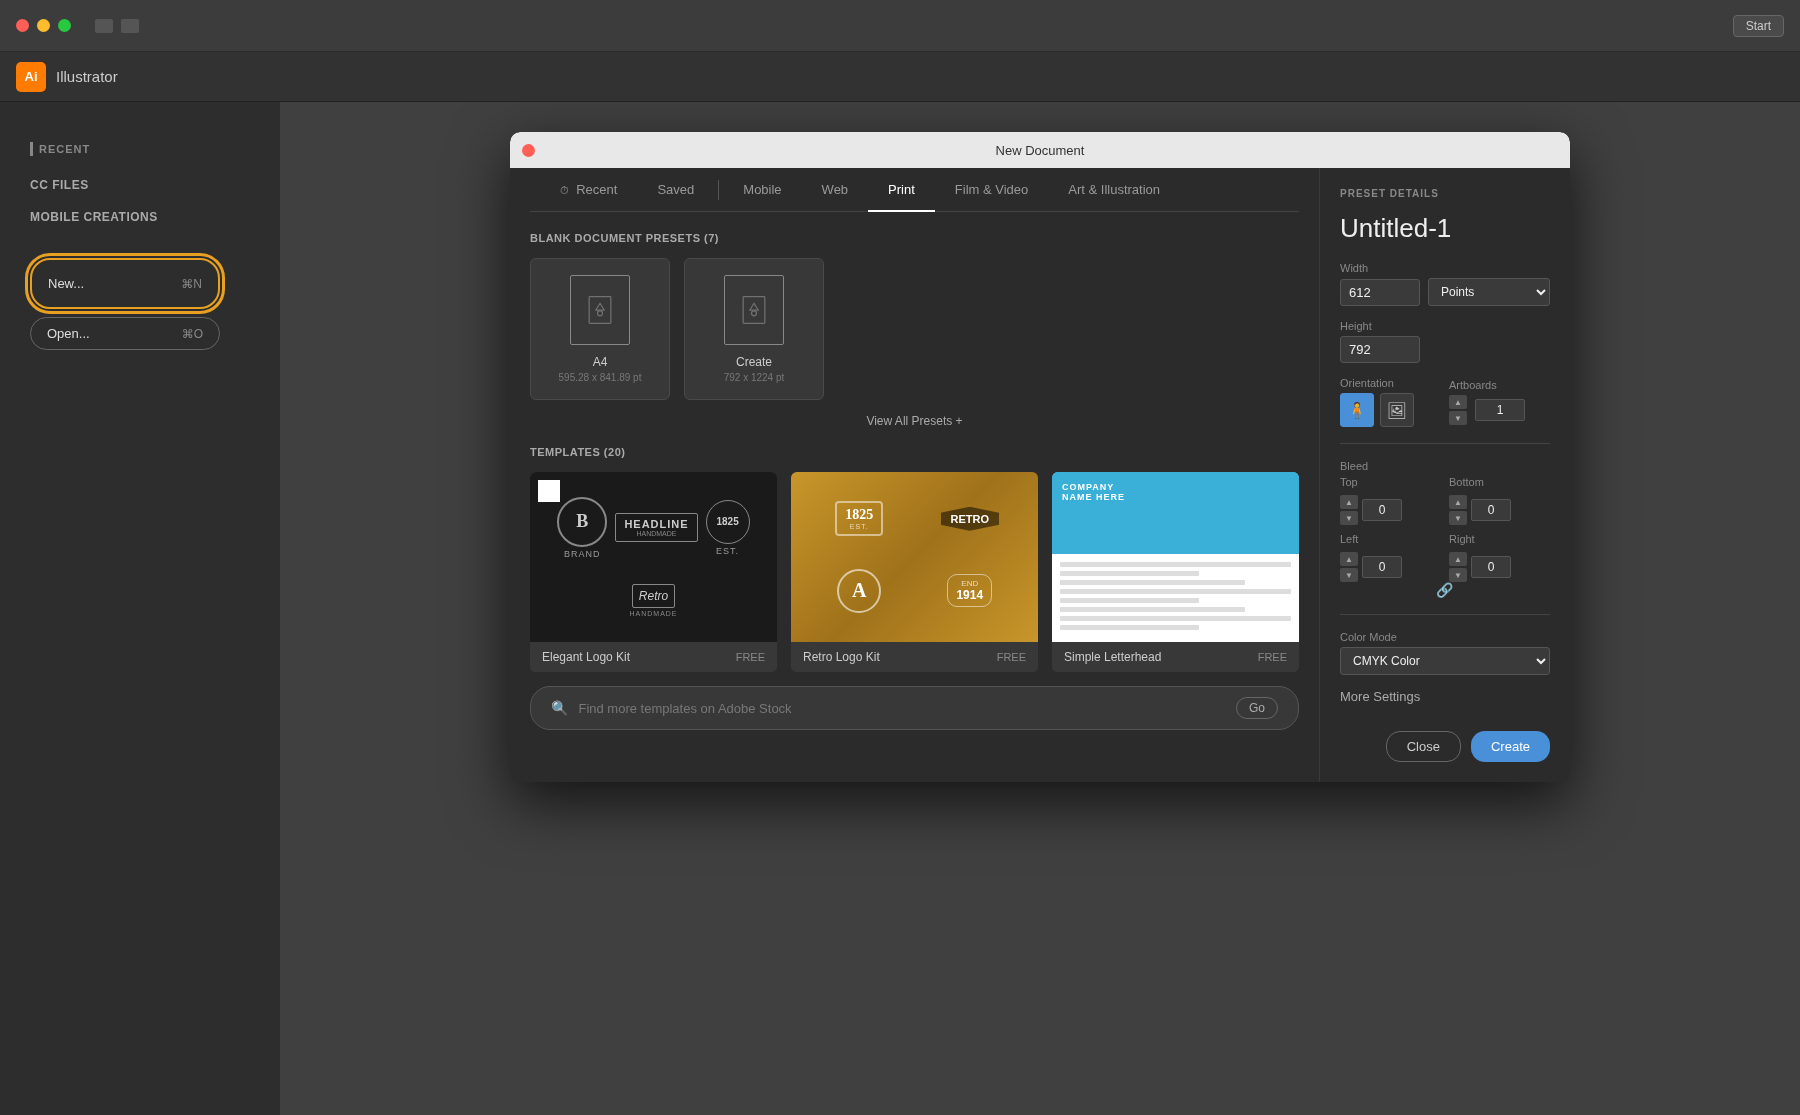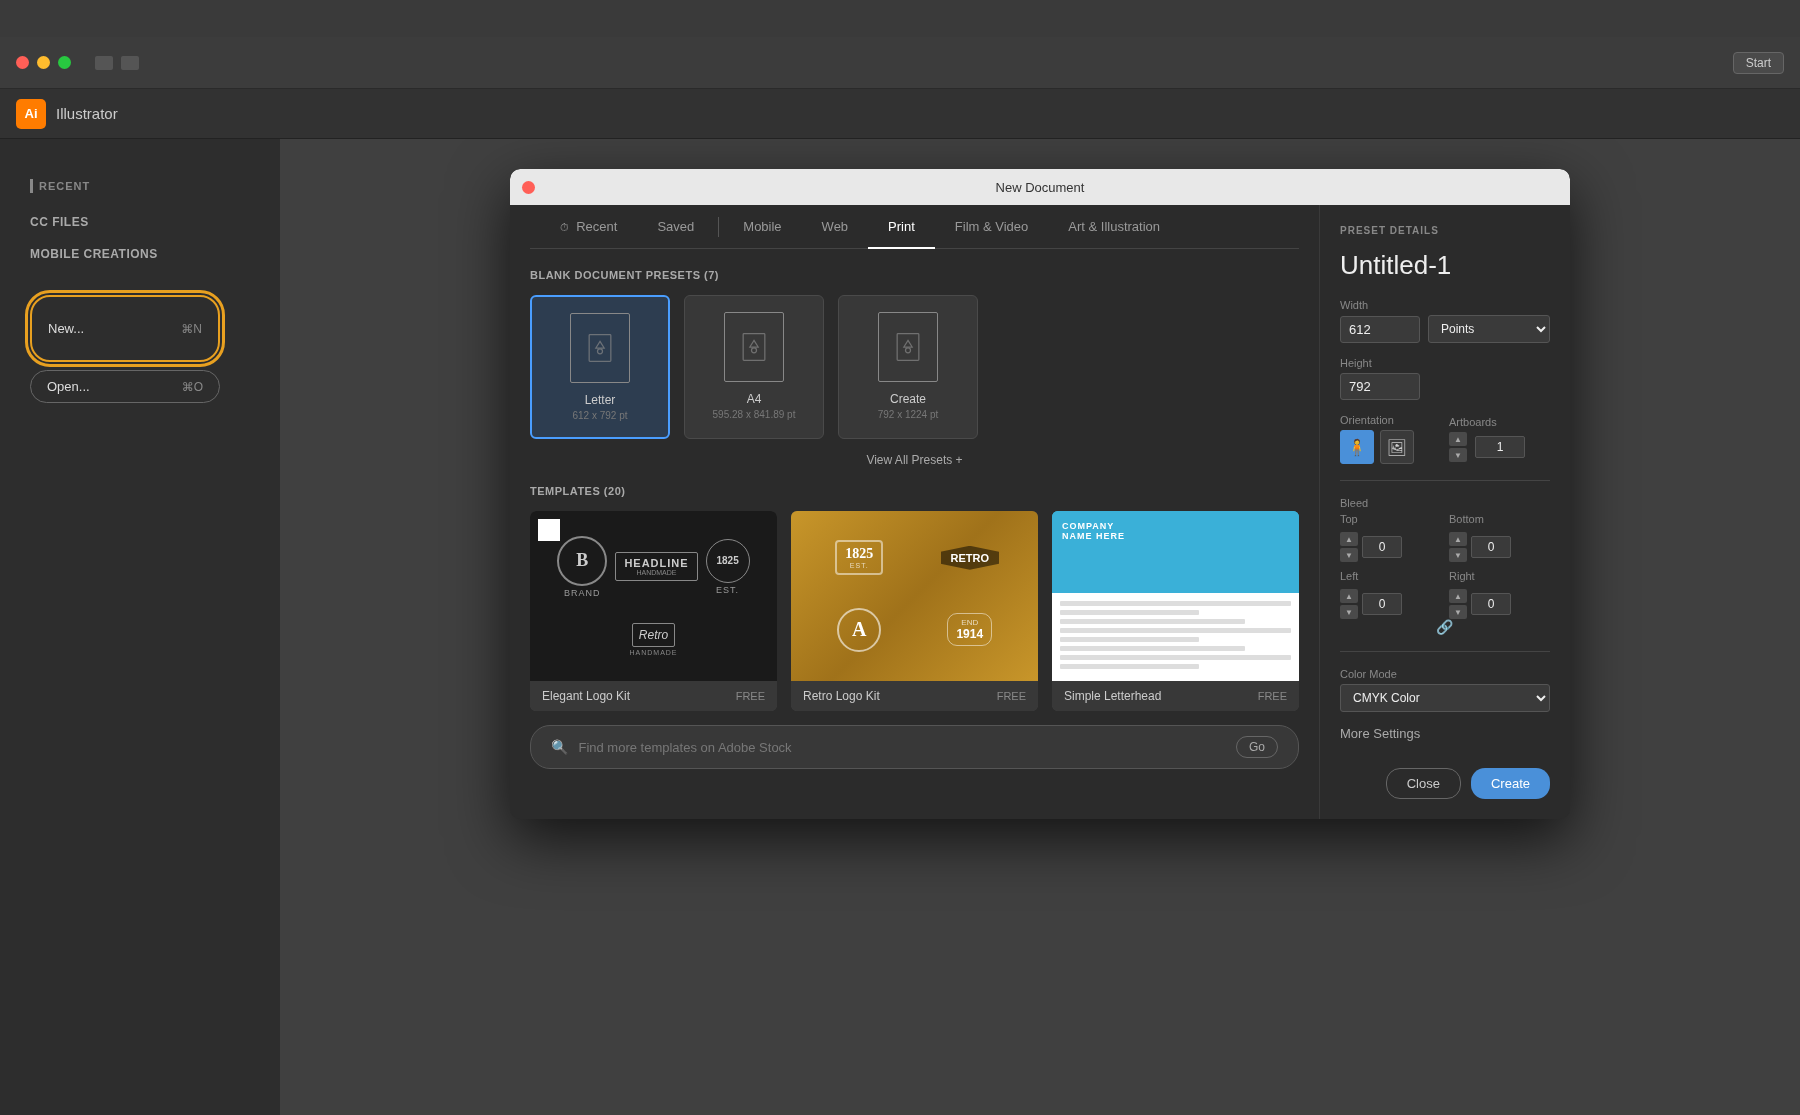--- a/index.html
+++ b/index.html
@@ -15,21 +15,20 @@
 
     
     .title-bar {
       background: #3c3c3c;
       height: 52px;
       display: flex;
       align-items: center;
       padding: 0 16px;
       border-bottom: 1px solid #2a2a2a;
       flex-shrink: 0;
-      margin-top: 37px;
     }
     .traffic-lights {
       display: flex;
       gap: 8px;
       margin-right: 12px;
     }
     .traffic-light {
       width: 13px;
       height: 13px;
       border-radius: 50%;
@@ -142,21 +141,21 @@
       display: flex;
       flex-direction: column;
       gap: 8px;
     }
     .new-btn {
       background: transparent;
       border: 2px solid #e8a020;
       border-radius: 20px;
       color: #ddd;
       font-size: 13px;
-      padding: 24px 16px;
+      padding: 16px 16px;
       cursor: pointer;
       display: flex;
       align-items: center;
       justify-content: space-between;
       width: 190px;
       outline: 3px solid #e8a020;
       outline-offset: 2px;
     }
     .new-btn .shortcut {
       color: #888;
@@ -787,31 +786,20 @@
             <div class="tab">
               <span>Film &amp; Video</span>
             </div>
             <div class="tab">
               <span>Art &amp; Illustration</span>
             </div>
           </div>
 
           <div class="section-title">BLANK DOCUMENT PRESETS (7)</div>
           <div class="presets-grid">
-            <div class="preset-card selected">
-              <div class="preset-icon">
-                <svg viewBox="0 0 30 36" fill="none" stroke="#888" stroke-width="1.5">
-                  <rect x="2" y="2" width="26" height="32" rx="1"></rect>
-                  <path d="M15 10 L20 18 L10 18 Z" stroke="#888" fill="none"></path>
-                  <circle cx="15" cy="22" r="3" stroke="#888" fill="none"></circle>
-                </svg>
-              </div>
-              <span class="preset-name">Letter</span>
-              <span class="preset-size">612 x 792 pt</span>
-            </div>
             <div class="preset-card">
               <div class="preset-icon">
                 <svg viewBox="0 0 30 36" fill="none" stroke="#888" stroke-width="1.5">
                   <rect x="2" y="2" width="26" height="32" rx="1"></rect>
                   <path d="M15 10 L20 18 L10 18 Z" stroke="#888" fill="none"></path>
                   <circle cx="15" cy="22" r="3" stroke="#888" fill="none"></circle>
                 </svg>
               </div>
               <span class="preset-name">A4</span>
               <span class="preset-size">595.28 x 841.89 pt</span>

